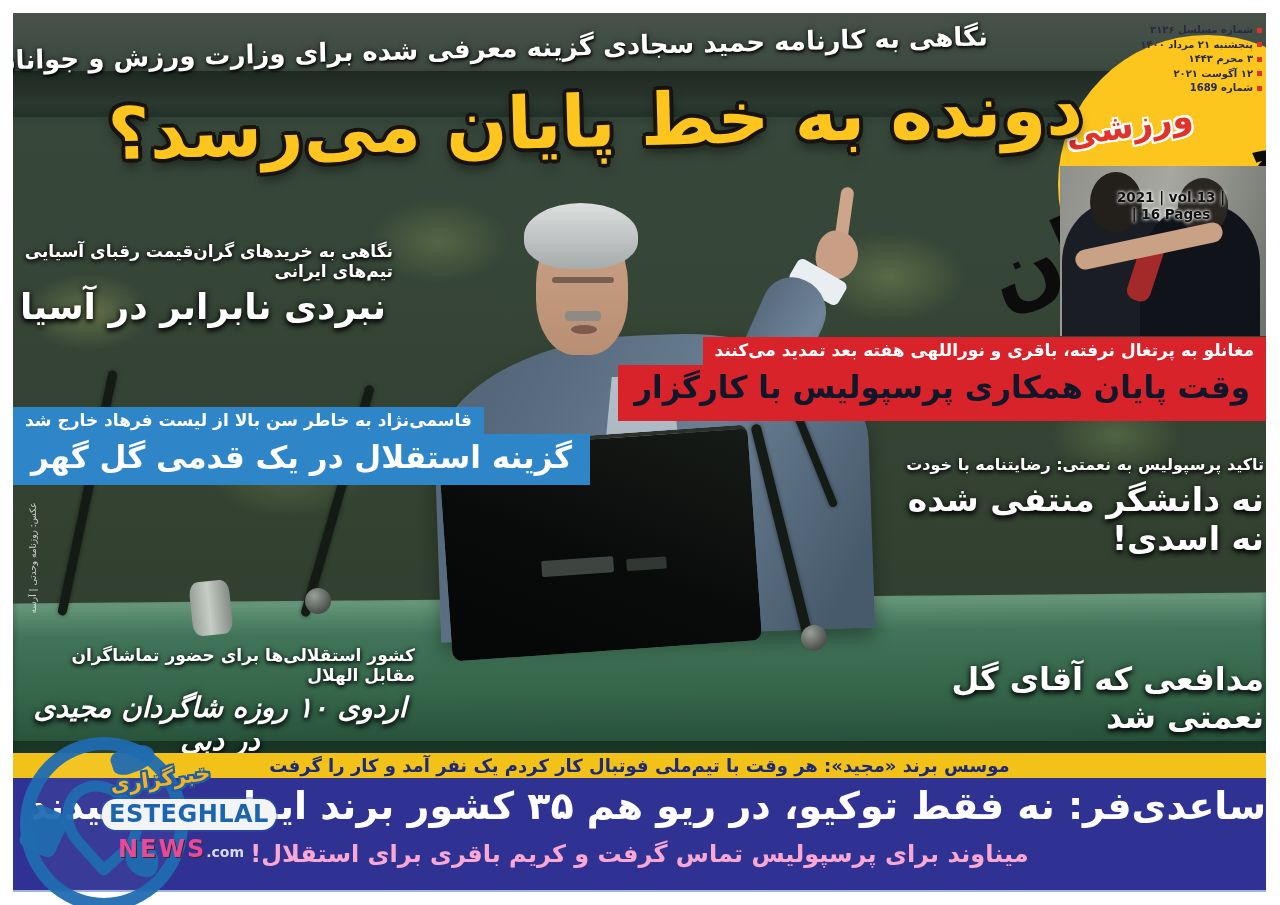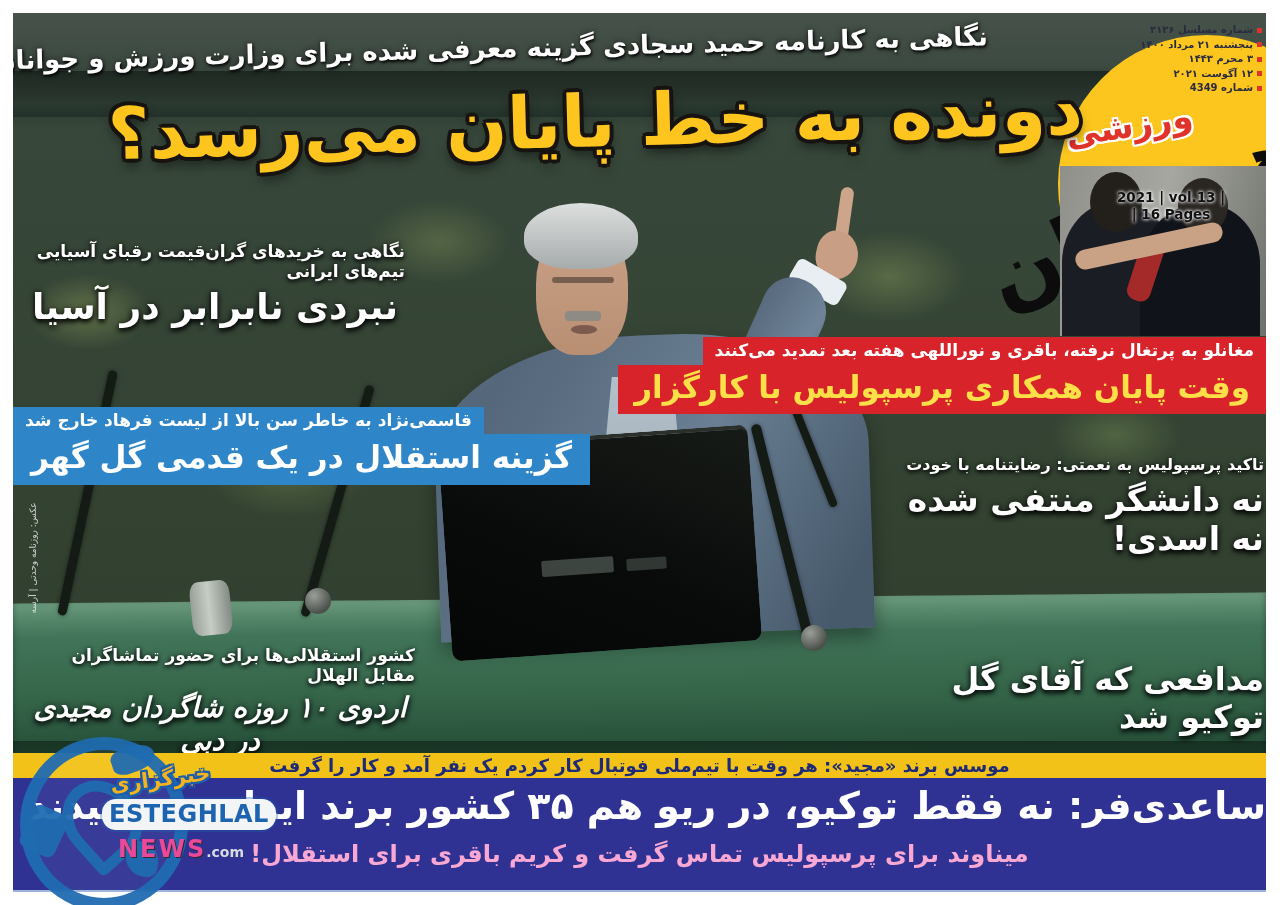--- a/index.html
+++ b/index.html
@@ -65,28 +65,28 @@
   .top-kicker{left:15px;top:20px;width:960px;transform:rotate(-1.4deg);
     color:#fff;font-weight:bold;font-size:26px;text-align:center;white-space:nowrap;
     text-shadow:1px 2px 3px rgba(0,0,0,.9),0 0 6px rgba(0,0,0,.6);}
   .main-headline{left:200px;top:70px;width:870px;transform:rotate(-1.5deg);
     color:#fdc51e;font-weight:bold;font-size:72px;line-height:1.05;text-align:center;white-space:nowrap;
     text-shadow:3px 3px 0 #161310,-3px 3px 0 #161310,3px -3px 0 #161310,-3px -3px 0 #161310,
                 0 4px 0 #161310,0 -4px 0 #161310,4px 0 0 #161310,-4px 0 0 #161310,0 7px 12px rgba(0,0,0,.55);}
   .kicker-w{color:#fff;font-weight:bold;text-shadow:0 2px 4px rgba(0,0,0,.95),0 0 5px rgba(0,0,0,.6);}
   .head-w{color:#fff;font-weight:bold;text-shadow:0 3px 5px rgba(0,0,0,.95),0 0 7px rgba(0,0,0,.6);}
 
-  .story-asia{left:12px;top:228px;width:380px;text-align:right;}
+  .story-asia{left:0;top:228px;width:380px;text-align:right;}
   .story-asia .k{font-size:17px;}
   .story-asia .h{font-size:36px;text-align:center;margin-top:5px;}
 
   .red-kicker{right:0;top:324px;background:#d8232a;color:#fff;font-weight:bold;font-size:17px;
     padding:3px 12px 5px;white-space:nowrap;}
-  .red-headline{right:0;top:352px;background:#d8232a;color:#fde047;font-weight:bold;font-size:31px;
-    padding:4px 16px 9px;white-space:nowrap;}
+  .red-headline{right:0;top:352px;background:#d8232a;color:#0f172a;font-weight:bold;font-size:31px;
+    padding:4px 16px 16px;white-space:nowrap;}
 
   .blue-kicker{left:0;top:394px;background:#2e86c8;color:#fff;font-weight:bold;font-size:17px;
     padding:3px 12px 5px;white-space:nowrap;}
   .blue-headline{left:0;top:421px;background:#2e86c8;color:#fff;font-weight:bold;font-size:31px;
     padding:5px 18px 10px;white-space:nowrap;}
 
   .story-nemati{right:2px;top:442px;width:380px;text-align:right;}
   .story-nemati .k{font-size:16px;}
   .story-nemati .h{font-size:33px;margin-top:6px;}
 
@@ -200,21 +200,21 @@
     </div>
     <div class="abs mast-vol">
       <span>2021 | vol.13 |</span><br>
       <span>| 16 Pages</span>
     </div>
     <div class="abs mast-dates fa">
       <span class="date-line">شماره مسلسل ۳۱۲۶</span>
       <span class="date-line">پنجشنبه ۲۱ مرداد ۱۴۰۰</span>
       <span class="date-line">۳ محرم ۱۴۴۳</span>
       <span class="date-line">۱۲ آگوست ۲۰۲۱</span>
-      <span class="date-line">شماره 4349</span>
+      <span class="date-line">شماره 1689</span>
     </div>
 
     <div class="abs top-kicker fa">نگاهی به کارنامه حمید سجادی گزینه معرفی شده برای وزارت ورزش و جوانان</div>
     <div class="abs main-headline fa">دونده به خط پایان می‌رسد؟</div>
 
     <div class="abs story-asia fa">
       <div class="k kicker-w">نگاهی به خریدهای گران‌قیمت رقبای آسیایی تیم‌های ایرانی</div>
       <div class="h head-w">نبردی نابرابر در آسیا</div>
     </div>
 
@@ -228,21 +228,21 @@
       <div class="k kicker-w">تاکید پرسپولیس به نعمتی: رضایتنامه با خودت</div>
       <div class="h head-w">نه دانشگر منتفی شده نه اسدی!</div>
     </div>
 
     <div class="abs story-dubai fa">
       <div class="k kicker-w">کشور استقلالی‌ها برای حضور تماشاگران مقابل الهلال</div>
       <div class="h head-w">اردوی ۱۰ روزه شاگردان مجیدی در دبی</div>
     </div>
 
     <div class="abs story-daei fa">
-      <div class="h head-w">مدافعی که آقای گل توکیو شد</div>
+      <div class="h head-w">مدافعی که آقای گل نعمتی شد</div>
     </div>
 
     <div class="abs yellow-bar fa">موسس برند «مجید»: هر وقت با تیم‌ملی فوتبال کار کردم یک نفر آمد و کار را گرفت</div>
     <div class="abs navy-band">
       <div class="abs navy-headline fa">ساعدی‌فر: نه فقط توکیو، در ریو هم ۳۵ کشور برند ایرانی پوشیدند</div>
       <div class="abs navy-sub fa">میناوند برای پرسپولیس تماس گرفت و کریم باقری برای استقلال!</div>
     </div>
 
     <div class="abs photo-credit fa">عکس: روزنامه وحدتی | آرسه</div>
   </div>

